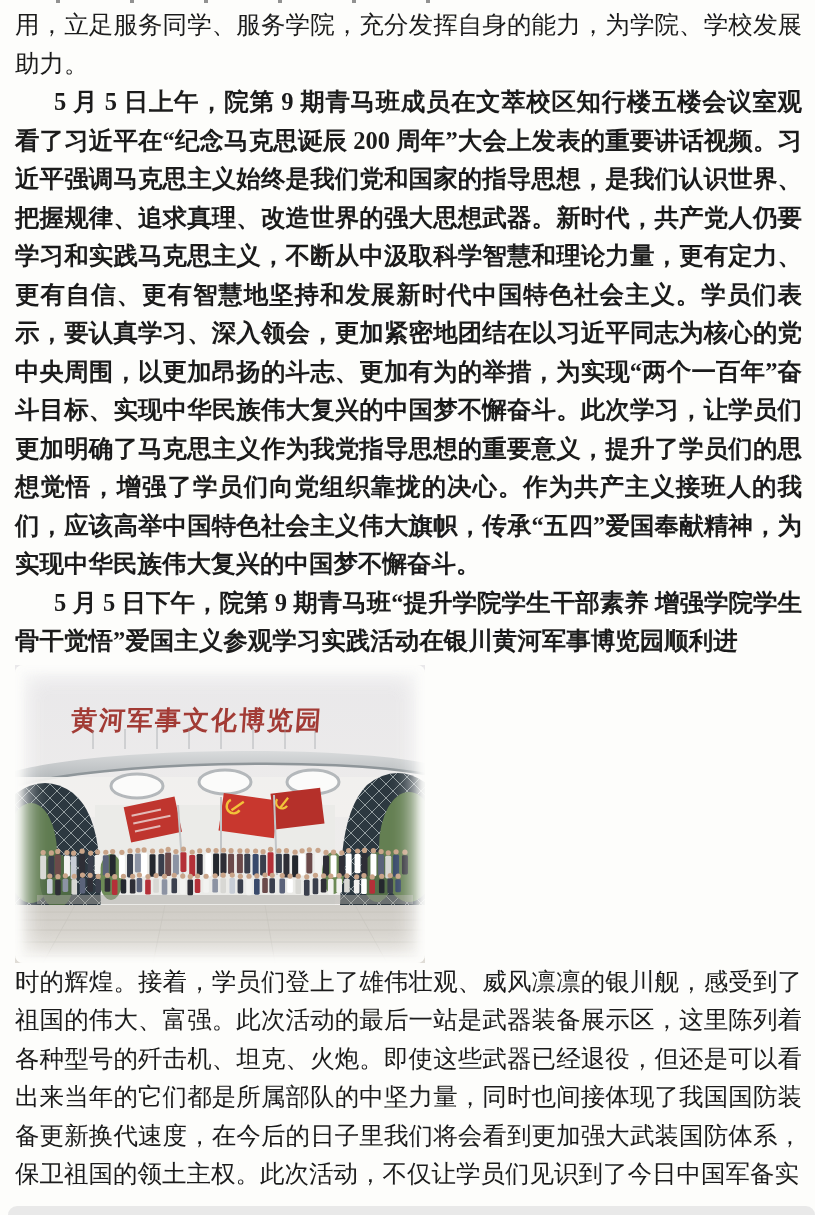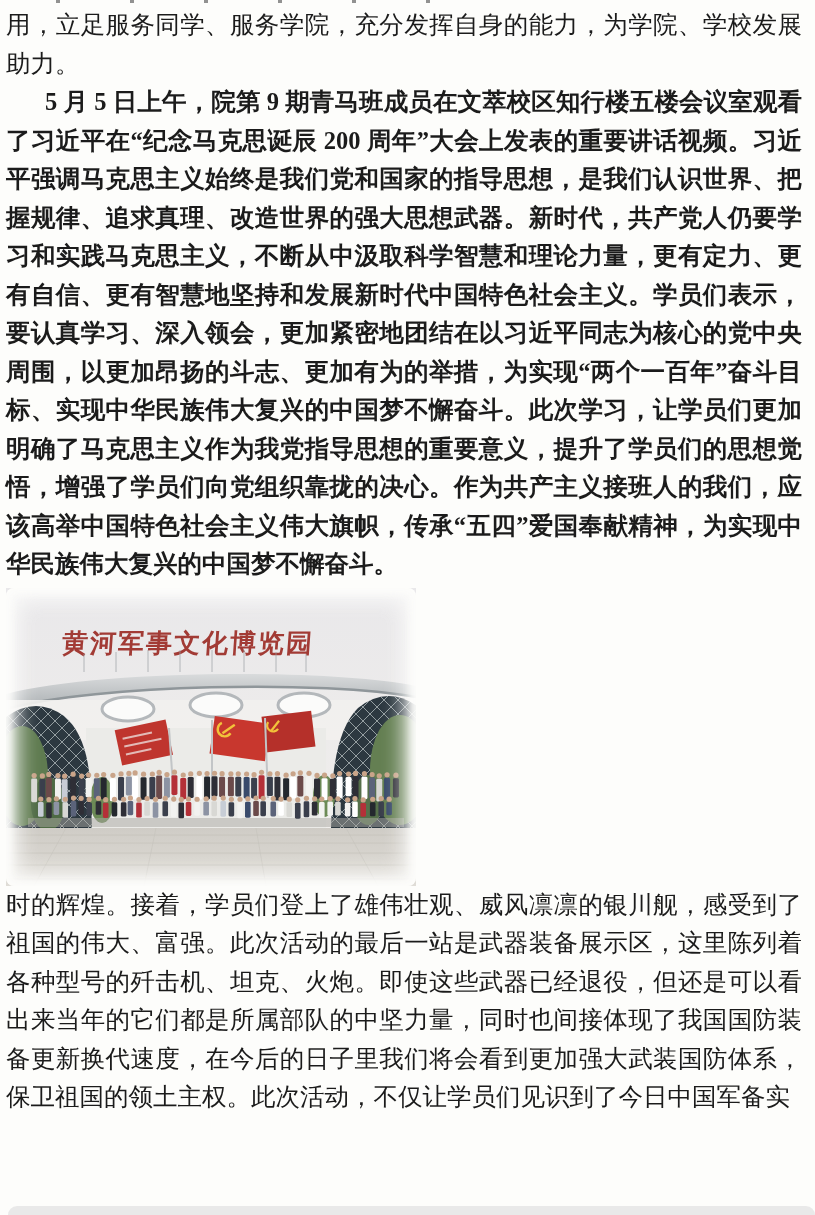--- a/index.html
+++ b/index.html
@@ -2,21 +2,21 @@
 <html><head>
 <meta charset="utf-8">
 <style>
   html,body{margin:0;padding:0;}
   body{
     width:815px;height:1215px;overflow:hidden;position:relative;
     background:#fdfdfb;
     font-family:"Liberation Serif","DejaVu Serif",serif;
   }
   .doc{
-    padding:6px 13px 0 6px;
+    padding:6px 13px 0 15px;
     font-size:24.5px;
     line-height:38.5px;
     color:#1b1b1b;
     text-align:justify;
   }
   .doc p{margin:0;padding:0;}
   .indent{text-indent:39px;font-weight:bold;}
   
   .top-tips{
     position:absolute;top:0;left:30px;width:420px;height:3px;opacity:.55;
@@ -41,20 +41,21 @@
   }
 </style>
 </head>
 <body>
 
 <div class="top-tips"></div>
 
 <div class="doc">
   <p>用，立足服务同学、服务学院，充分发挥自身的能力，为学院、学校发展助力。</p>
   <p class="indent">5 月 5 日上午，院第 9 期青马班成员在文萃校区知行楼五楼会议室观看了习近平在“纪念马克思诞辰 200 周年”大会上发表的重要讲话视频。习近平强调马克思主义始终是我们党和国家的指导思想，是我们认识世界、把握规律、追求真理、改造世界的强大思想武器。新时代，共产党人仍要学习和实践马克思主义，不断从中汲取科学智慧和理论力量，更有定力、更有自信、更有智慧地坚持和发展新时代中国特色社会主义。学员们表示，要认真学习、深入领会，更加紧密地团结在以习近平同志为核心的党中央周围，以更加昂扬的斗志、更加有为的举措，为实现“两个一百年”奋斗目标、实现中华民族伟大复兴的中国梦不懈奋斗。此次学习，让学员们更加明确了马克思主义作为我党指导思想的重要意义，提升了学员们的思想觉悟，增强了学员们向党组织靠拢的决心。作为共产主义接班人的我们，应该高举中国特色社会主义伟大旗帜，传承“五四”爱国奉献精神，为实现中华民族伟大复兴的中国梦不懈奋斗。</p>
+  <p class="indent">5 月 5 日下午，院第 9 期青马班“提升学院学生干部素养 增强学院学生骨干觉悟”爱国主义参观学习实践活动在银川黄河军事博览园顺利进</p>
 
   <div class="wrap-row">
 
     <div class="photo-col">
       <figure class="photo-frame" style="margin:0">
         <svg width="410" height="298" viewBox="0 0 410 298">
           <defs>
             <linearGradient id="skyg" x1="0" y1="0" x2="0" y2="1">
               <stop offset="0" stop-color="#e9e8ea"></stop>
                 <stop offset="1" stop-color="#f1efec"></stop>

